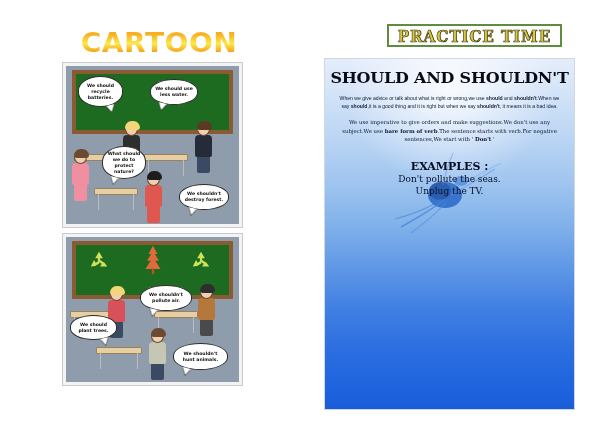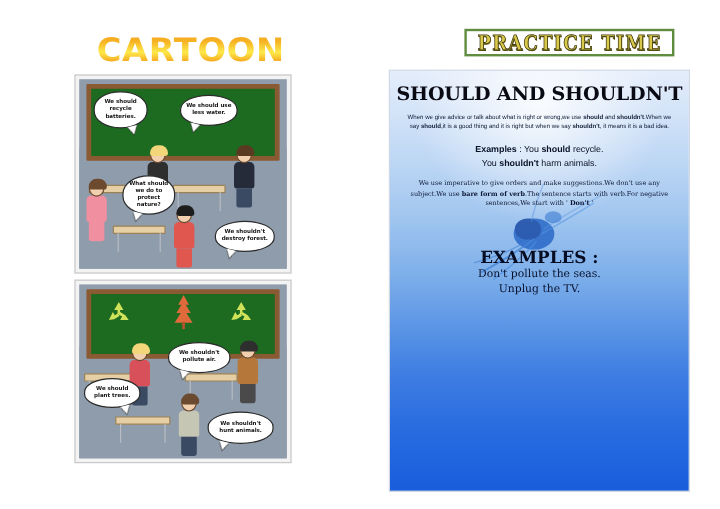--- a/index.html
+++ b/index.html
@@ -212,24 +212,24 @@
     margin: 8px 16px 0 16px;
     text-align: center;
     font-family: "DejaVu Serif", serif;
     font-size: 5.4px; line-height: 8.6px;
     color: #0a1533;
   }
   .poster-p2 b { font-weight: 700; }
 
   .poster-h3 {
     position: relative; z-index: 2;
-    margin-top: 32px;
-    text-align: center;
-    font-family: "DejaVu Serif", serif;
-    font-size: 14px; font-weight: 700;
+    margin-top: 16px;
+    text-align: center;
+    font-family: "DejaVu Serif", serif;
+    font-size: 11px; font-weight: 700;
     color: #060d22;
   }
   .poster-line {
     position: relative; z-index: 2;
     text-align: center;
     font-family: "DejaVu Serif", serif;
     font-size: 9px; line-height: 12px;
     color: #07102a;
   }
 </style>
@@ -367,24 +367,20 @@
         <ellipse cx="78" cy="30" rx="7" ry="5" fill="#2f72cf" opacity="0.7"></ellipse>
       </g>
     </svg>
 
     <div class="poster-h1">SHOULD AND SHOULDN'T</div>
 
     <div class="poster-p">
       <span>When we give advice or talk about what is right or wrong,we use </span><b>should</b><span> and </span><b>shouldn't</b><span>.When we say </span><b>should</b><span>,it is a good thing and it is right but when we say </span><b>shouldn't</b><span>, it means it is a bad idea.</span>
     </div>
 
-    <div class="poster-ex">
-      <div><b>Examples</b><span> : You </span><b>should</b><span> recycle.</span></div>
-      <div><span>You </span><b>shouldn't</b><span> harm animals.</span></div>
-    </div>
 
 
     <div class="poster-p2">
       <span>We use imperative to give orders and make suggestions.We don't use any subject.We use </span><b>bare form of verb</b><span>.The sentence starts with verb.For negative sentences,We start with ' </span><b>Don't</b><span> '</span>
     </div>
 
     <div class="poster-h3">EXAMPLES :</div>
     <div class="poster-line">Don't pollute the seas.</div>
     <div class="poster-line">Unplug the TV.</div>
   </div>

